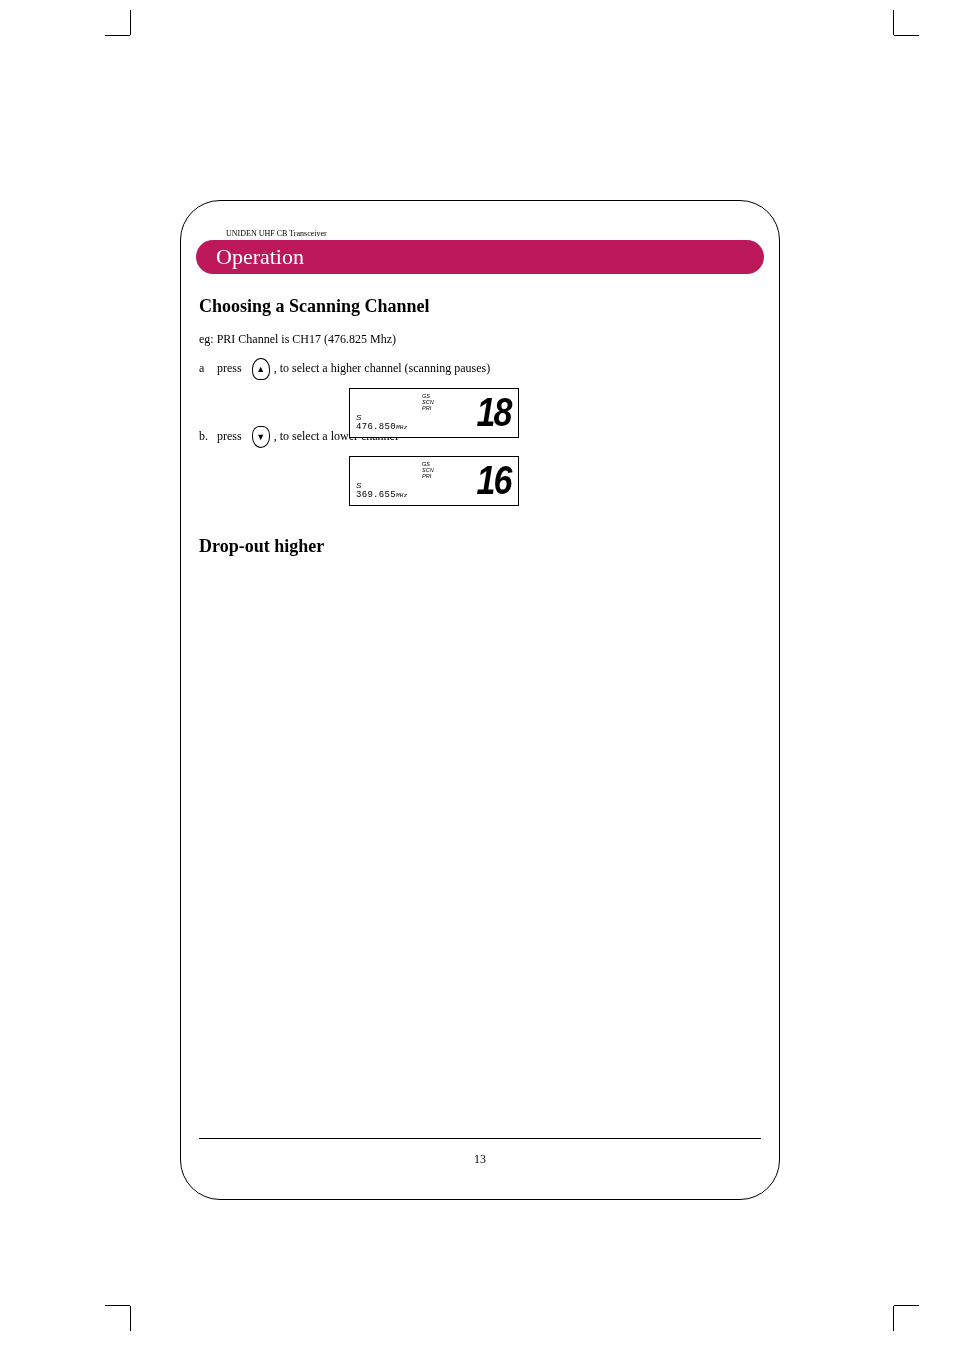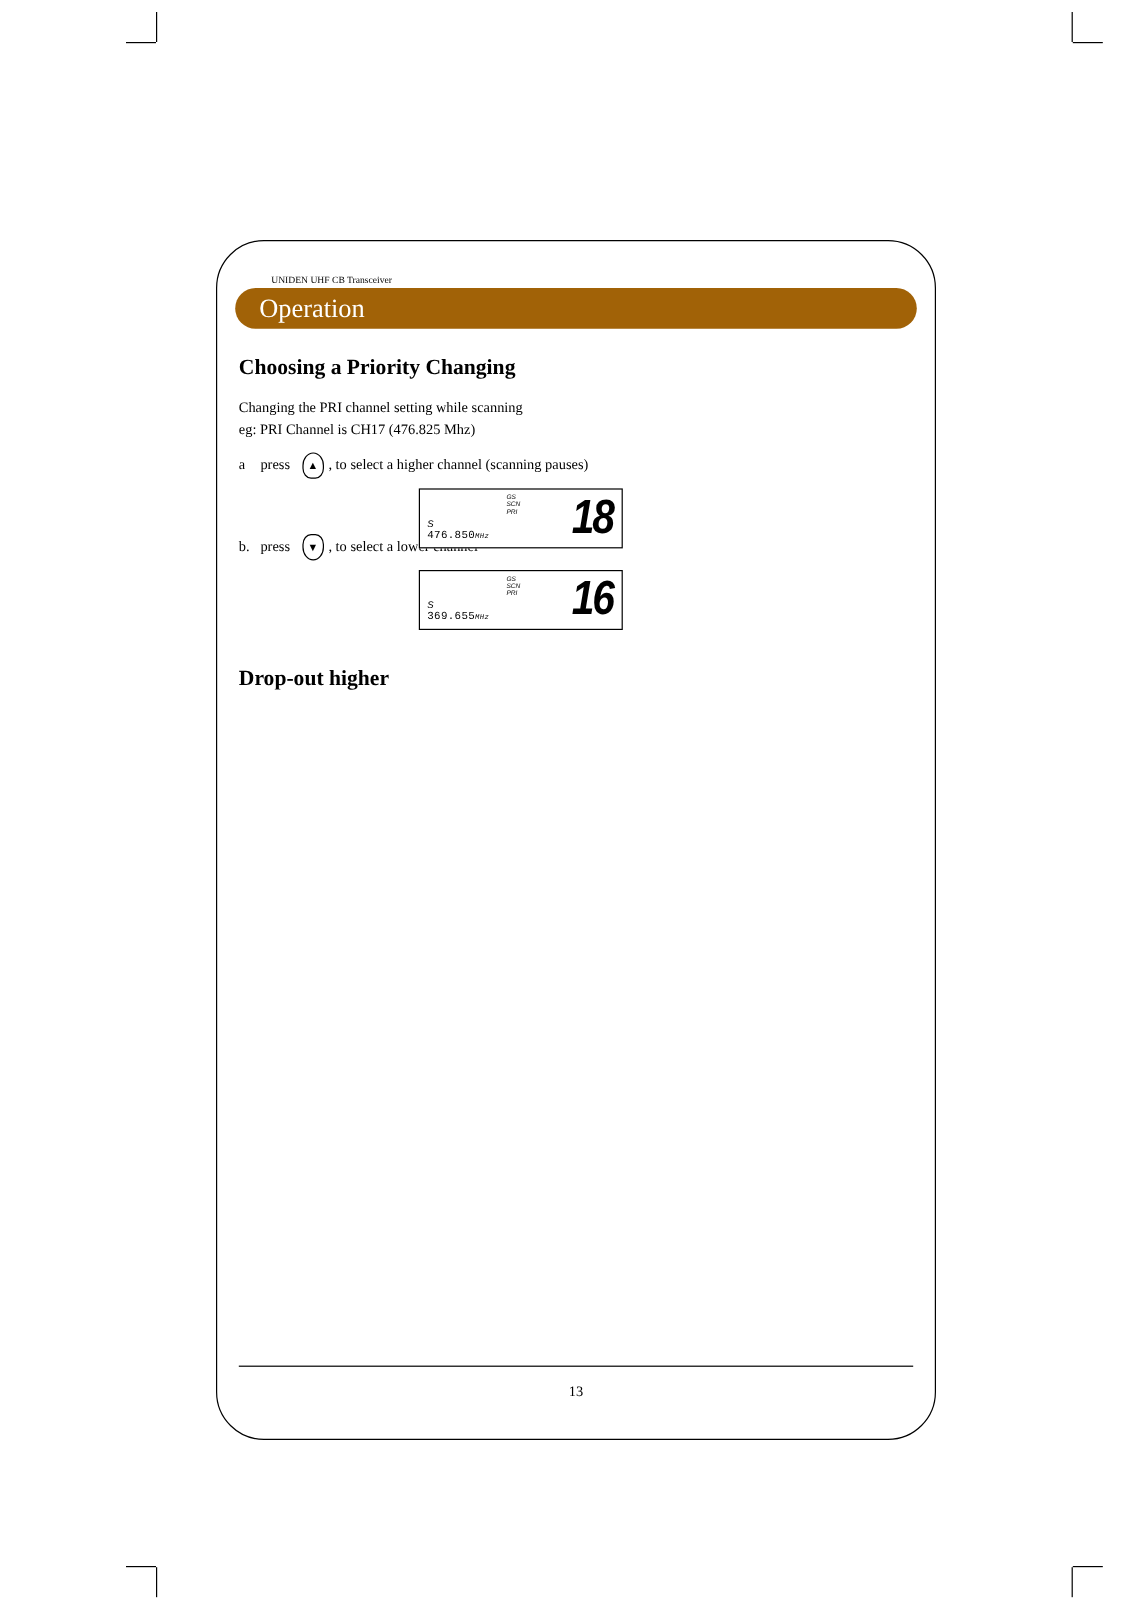--- a/index.html
+++ b/index.html
@@ -43,21 +43,21 @@
       left: 15px;
       right: 15px;
     }
     .header-small {
       font-size: 8px;
       font-family: Georgia, serif;
       margin-left: 30px;
       margin-bottom: 2px;
     }
     .header-pill {
-      background: #a16207;
+      background: #be185d;
       color: #fff;
       border-radius: 18px;
       padding: 4px 20px;
       font-size: 22px;
       font-family: Georgia, serif;
     }
     .body-content {
       padding: 95px 18px 0 18px;
     }
     .heading1 {
@@ -184,23 +184,22 @@
 
 <div class="content-frame">
 
   <div class="header-container">
     <div class="header-small">UNIDEN UHF CB Transceiver</div>
     <div class="header-pill">Operation</div>
   </div>
 
   <div class="body-content">
 
-    <div class="heading1">Choosing a Priority Changing</div>
-
-    <div class="body-text">Changing the PRI channel setting while scanning</div>
+    <div class="heading1">Choosing a Scanning Channel</div>
+
     <div class="body-text">eg:  PRI Channel is CH17 (476.825 Mhz)</div>
 
     <div class="step-row">
       <span class="step-label">a</span>
       <span class="step-press">press</span>
       <span class="key-icon">▲</span>
       <span>, to select a higher channel (scanning pauses)</span>
     </div>
 
     <div class="lcd">

